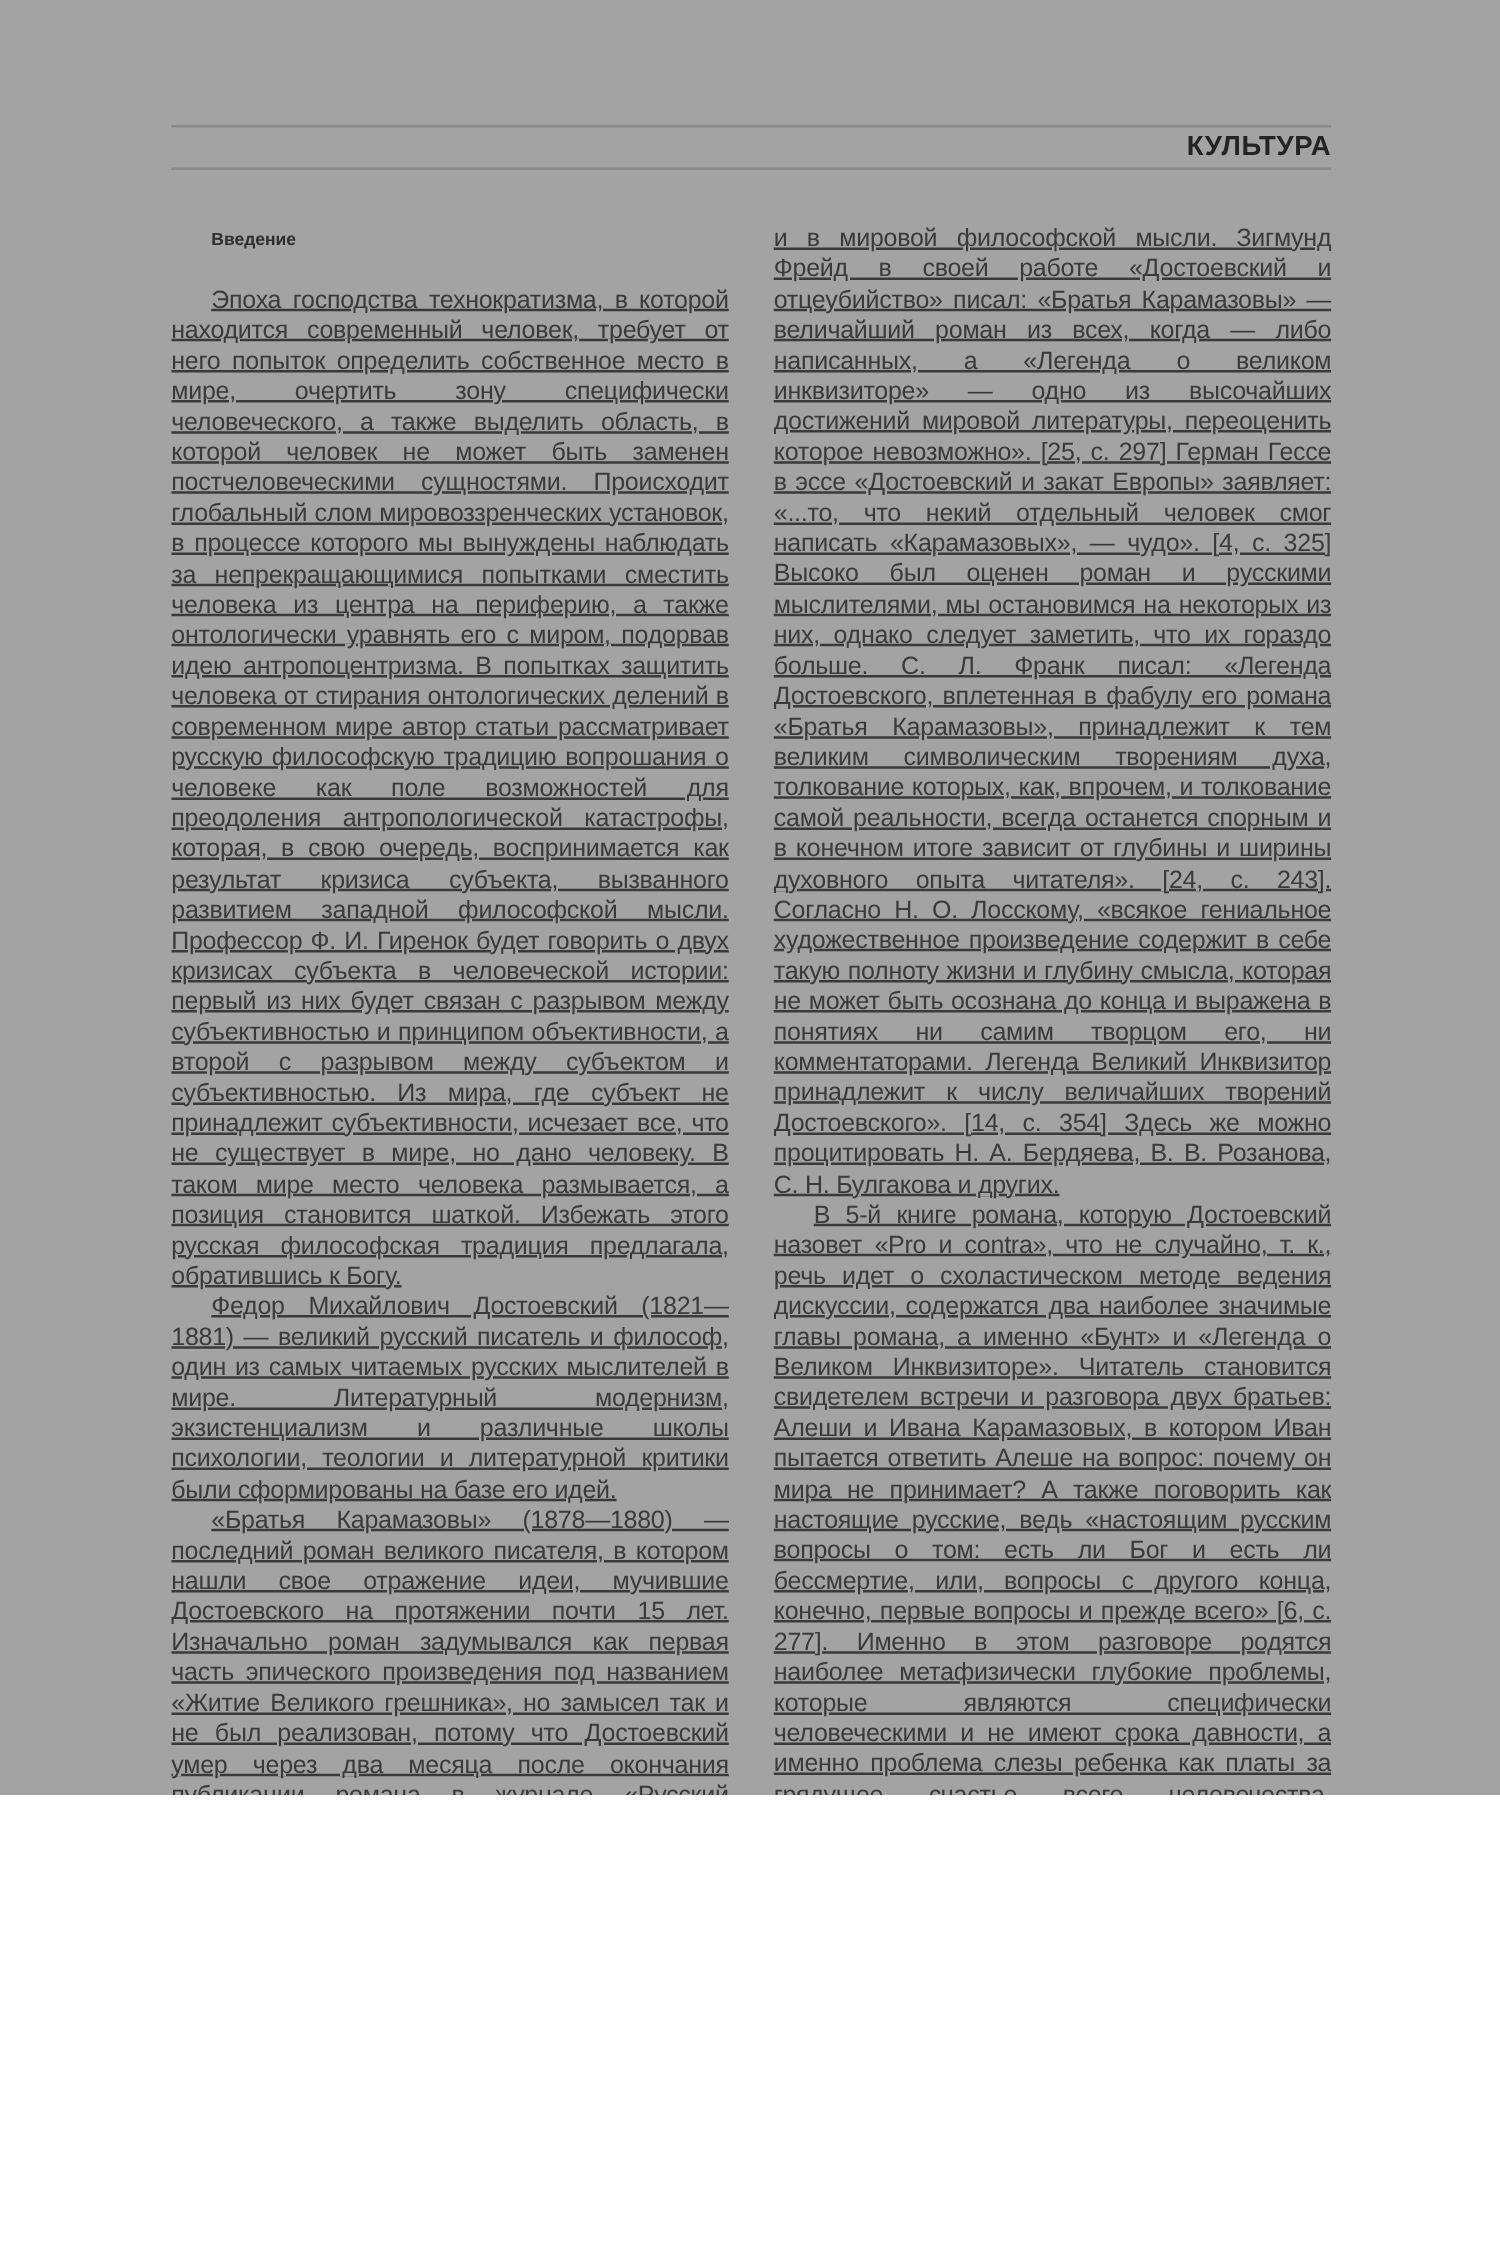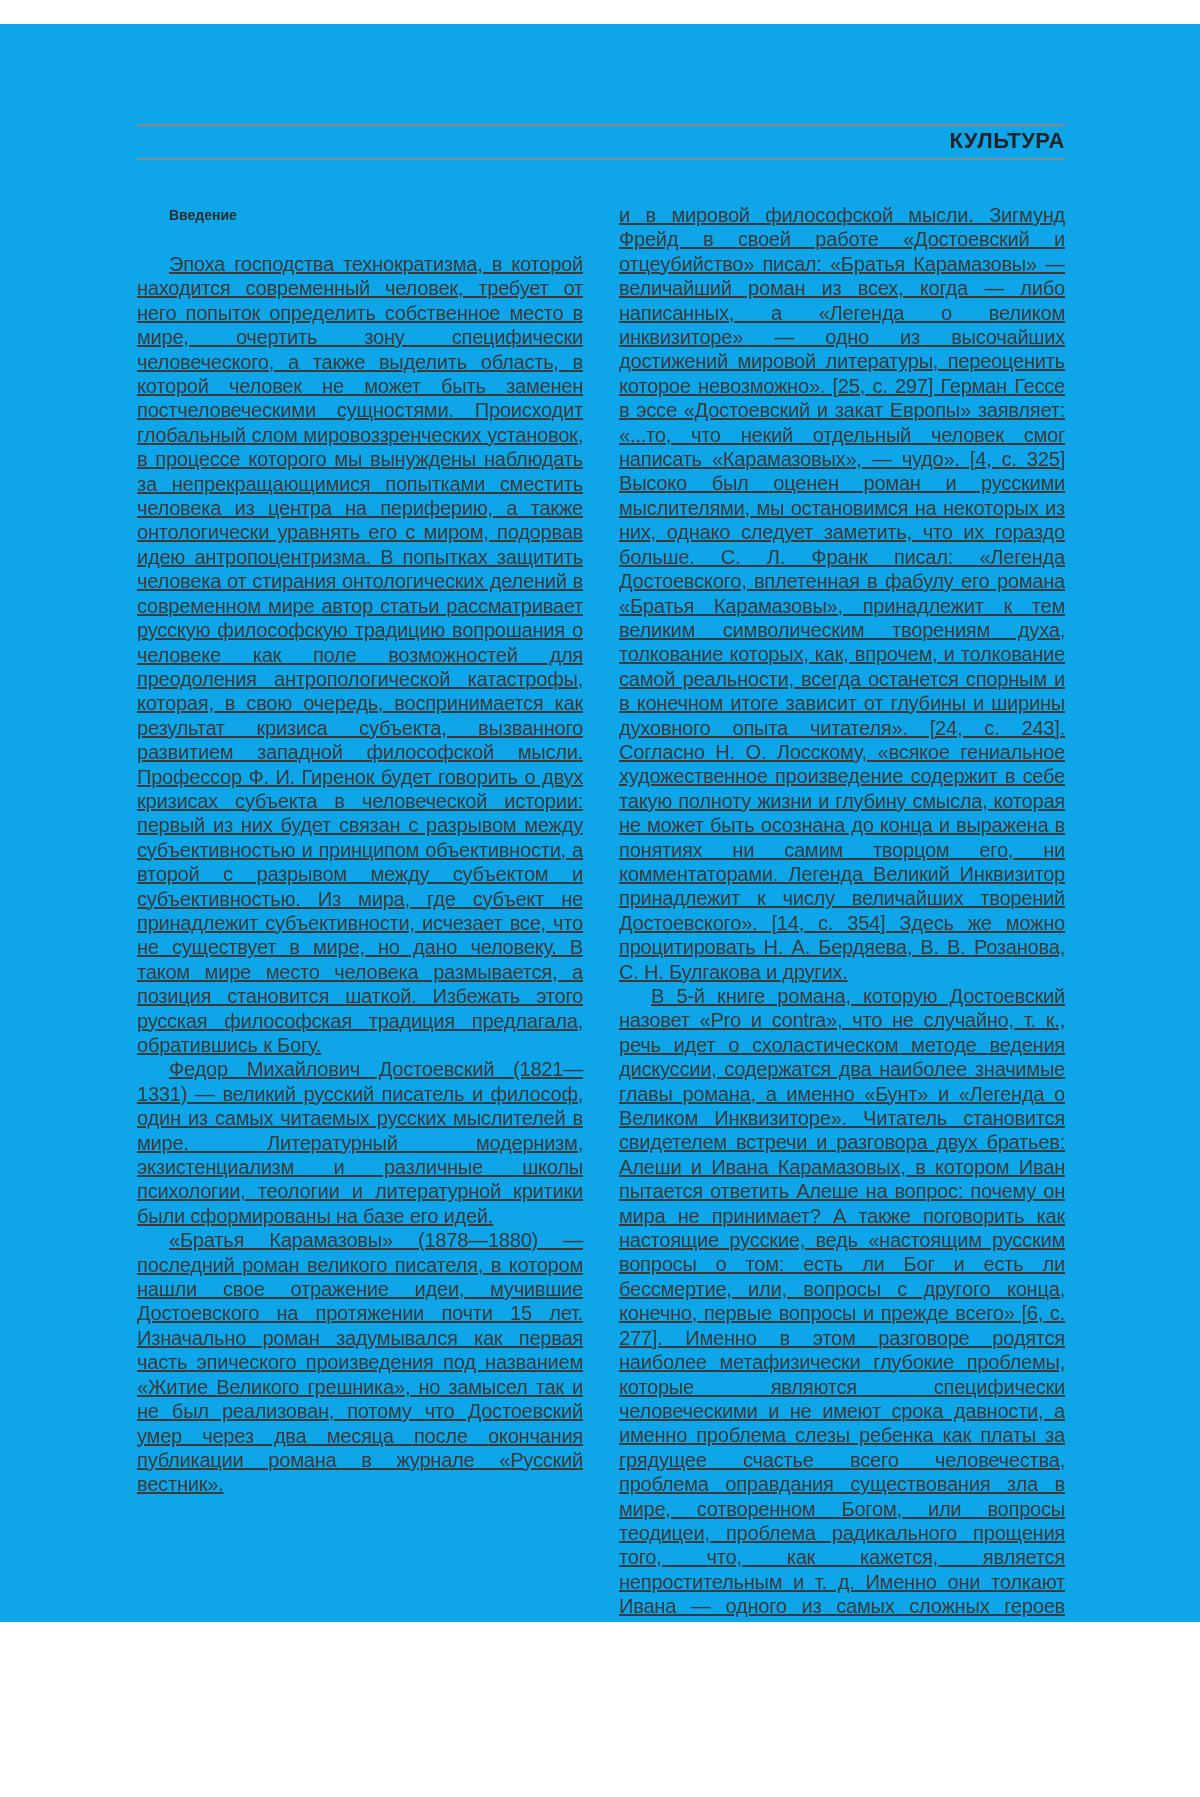--- a/index.html
+++ b/index.html
@@ -3,26 +3,25 @@
 <meta charset="utf-8">
 <style>
   html, body {
     margin: 0;
     padding: 0;
     background: #ffffff;
   }
   .page {
     position: relative;
     width: 1200px;
-    height: 1598px;
-    background: #0ea5e9;
+    height: 1436px;
+    background: #a3a3a3;
     font-family: "Liberation Sans", "DejaVu Sans", sans-serif;
     color: #3a3a3a;
     overflow: hidden;
-    margin-top: 24px;
   }
   .rule {
     position: absolute;
     left: 137px;
     width: 928px;
     height: 2px;
     background: #8a8a8a;
   }
   .rule-header-top    { top: 100px; }
   .rule-header-bottom { top: 134px; }
@@ -90,21 +89,21 @@
 <div class="page">
 
   <div class="rule rule-header-top"></div>
   <div class="section-label">КУЛЬТУРА</div>
   <div class="rule rule-header-bottom"></div>
 
   <main class="columns">
     <div class="col">
       <h2 class="article-heading">Введение</h2>
       <p class="para">Эпоха господства технократизма, в которой находится современный человек, требует от него попыток определить собственное место в мире, очертить зону специфически человеческого, а также выделить область, в которой человек не может быть заменен постчеловеческими сущностями. Происходит глобальный слом мировоззренческих установок, в процессе которого мы вынуждены наблюдать за непрекращающимися попытками сместить человека из центра на периферию, а также онтологически уравнять его с миром, подорвав идею антропоцентризма. В попытках защитить человека от стирания онтологических делений в современном мире автор статьи рассматривает русскую философскую традицию вопрошания о человеке как поле возможностей для преодоления антропологической катастрофы, которая, в свою очередь, воспринимается как результат кризиса субъекта, вызванного развитием западной философской мысли. Профессор Ф. И. Гиренок будет говорить о двух кризисах субъекта в человеческой истории: первый из них будет связан с разрывом между субъективностью и принципом объективности, а второй с разрывом между субъектом и субъективностью. Из мира, где субъект не принадлежит субъективности, исчезает все, что не существует в мире, но дано человеку. В таком мире место человека размывается, а позиция становится шаткой. Избежать этого русская философская традиция предлагала, обратившись к Богу.</p>
-      <p class="para">Федор Михайлович Достоевский (1821—1331) — великий русский писатель и философ, один из самых читаемых русских мыслителей в мире. Литературный модернизм, экзистенциализм и различные школы психологии, теологии и литературной критики были сформированы на базе его идей.</p>
+      <p class="para">Федор Михайлович Достоевский (1821—1881) — великий русский писатель и философ, один из самых читаемых русских мыслителей в мире. Литературный модернизм, экзистенциализм и различные школы психологии, теологии и литературной критики были сформированы на базе его идей.</p>
       <p class="para">«Братья Карамазовы» (1878—1880) — последний роман великого писателя, в котором нашли свое отражение идеи, мучившие Достоевского на протяжении почти 15 лет. Изначально роман задумывался как первая часть эпического произведения под названием «Житие Великого грешника», но замысел так и не был реализован, потому что Достоевский умер через два месяца после окончания публикации романа в журнале «Русский вестник».</p>
     </div>
     <div class="col">
       <p class="para no-indent">и в мировой философской мысли. Зигмунд Фрейд в своей работе «Достоевский и отцеубийство» писал: «Братья Карамазовы» — величайший роман из всех, когда — либо написанных, а «Легенда о великом инквизиторе» — одно из высочайших достижений мировой литературы, переоценить которое невозможно». [25, с. 297] Герман Гессе в эссе «Достоевский и закат Европы» заявляет: «...то, что некий отдельный человек смог написать «Карамазовых», — чудо». [4, с. 325] Высоко был оценен роман и русскими мыслителями, мы остановимся на некоторых из них, однако следует заметить, что их гораздо больше. С. Л. Франк писал: «Легенда Достоевского, вплетенная в фабулу его романа «Братья Карамазовы», принадлежит к тем великим символическим творениям духа, толкование которых, как, впрочем, и толкование самой реальности, всегда останется спорным и в конечном итоге зависит от глубины и ширины духовного опыта читателя». [24, с. 243]. Согласно Н. О. Лосскому, «всякое гениальное художественное произведение содержит в себе такую полноту жизни и глубину смысла, которая не может быть осознана до конца и выражена в понятиях ни самим творцом его, ни комментаторами. Легенда Великий Инквизитор принадлежит к числу величайших творений Достоевского». [14, с. 354] Здесь же можно процитировать Н. А. Бердяева, В. В. Розанова, С. Н. Булгакова и других.</p>
       <p class="para">В 5-й книге романа, которую Достоевский назовет «Pro и contra», что не случайно, т. к., речь идет о схоластическом методе ведения дискуссии, содержатся два наиболее значимые главы романа, а именно «Бунт» и «Легенда о Великом Инквизиторе». Читатель становится свидетелем встречи и разговора двух братьев: Алеши и Ивана Карамазовых, в котором Иван пытается ответить Алеше на вопрос: почему он мира не принимает? А также поговорить как настоящие русские, ведь «настоящим русским вопросы о том: есть ли Бог и есть ли бессмертие, или, вопросы с другого конца, конечно, первые вопросы и прежде всего» [6, с. 277]. Именно в этом разговоре родятся наиболее метафизически глубокие проблемы, которые являются специфически человеческими и не имеют срока давности, а именно проблема слезы ребенка как платы за грядущее счастье всего человечества, проблема оправдания существования зла в мире, сотворенном Богом, или вопросы теодицеи, проблема радикального прощения того, что, как кажется, является непростительным и т. д. Именно они толкают Ивана — одного из самых сложных героев Достоевского, которого Лосский</p>
     </div>
   </main>
 
   <div class="rule rule-footer"></div>
   <div class="footer-row">

